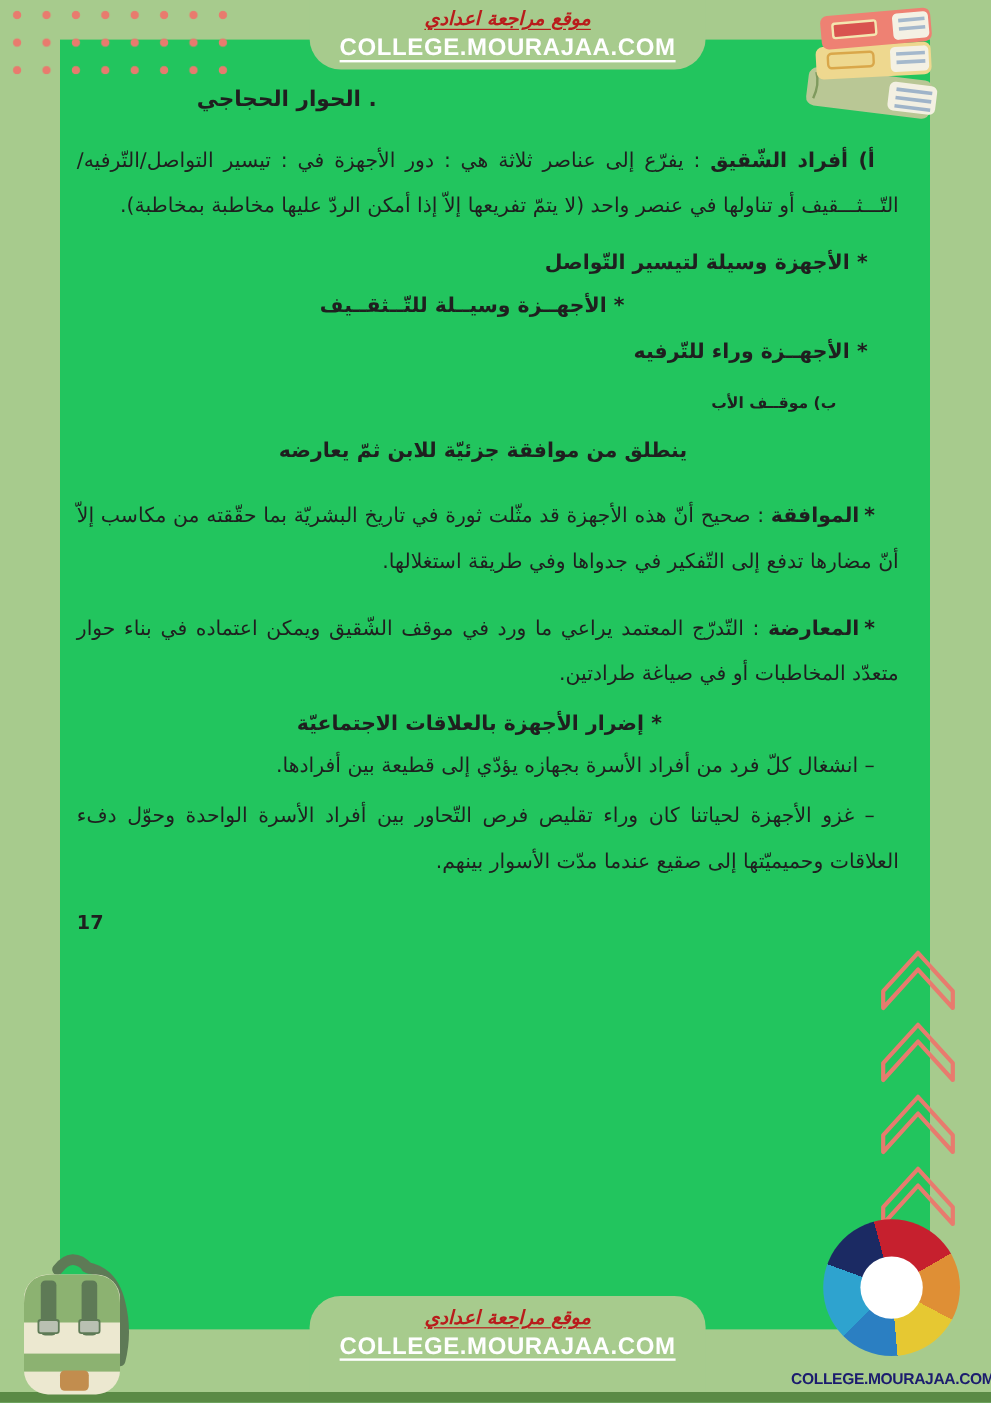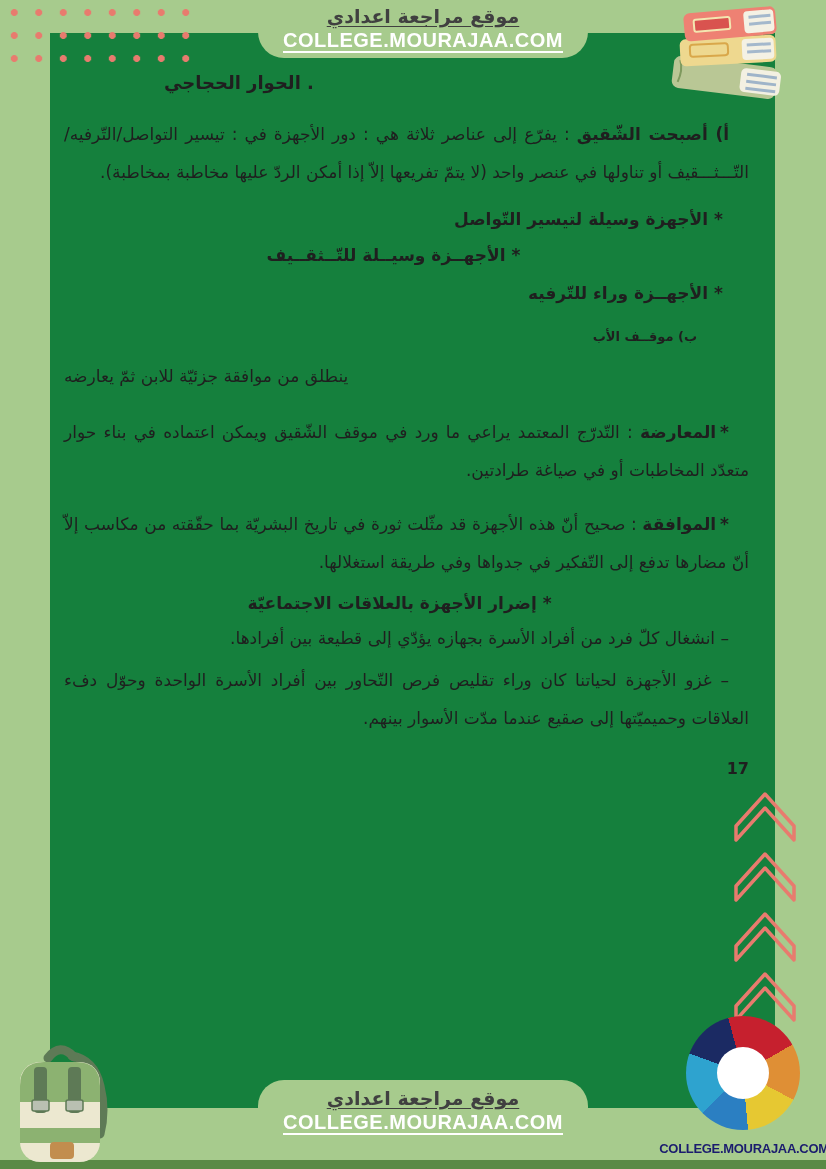--- a/index.html
+++ b/index.html
@@ -8,36 +8,36 @@
     position:relative;
     background:#a7cb8d;
     overflow:hidden;
     font-family:"DejaVu Sans", sans-serif;
     color:#1f1f1f;
   }
 
   
   .paper {
     position:absolute; left:50px; top:33px; width:725px; height:1075px;
-    background:#15803d;
+    background:#22c55e;
     direction:rtl;
     padding:0 26px 0 14px;
   }
 
   
   .banner-top {
     position:absolute; left:258px; top:0; width:330px; height:58px;
     background:#a7cb8d;
     border-radius:0 0 26px 26px;
     text-align:center; z-index:5;
     padding-top:5px;
   }
   .banner-ar {
-    color:#404040; font-weight:bold; font-size:19px; line-height:22px;
-    direction:rtl; text-decoration:underline; text-underline-offset:3px;
+    color:#b91c1c; font-weight:bold; font-size:16px; line-height:22px;
+    direction:rtl; text-decoration:underline; text-underline-offset:3px;font-style:italic;
   }
   .banner-en {
     color:#ffffff; font-weight:bold; font-size:20px; line-height:26px;
     font-family:"Liberation Sans", sans-serif;
     text-decoration:underline; text-underline-offset:4px; letter-spacing:0.5px;
   }
 
   
   .footer-band {
     position:absolute; left:0; top:1108px; width:826px; height:52px;
@@ -101,63 +101,63 @@
   .h1 { margin-top:16px; }
   .p1 { margin-top:6px; }
   .h2 { margin-top:12px;text-align:center; }
   .p2 { margin-top:8px; }
   .h3 { margin-top:14px; }
   .p3 { margin-top:8px; }
   .b-head {
     margin-top:20px; font-weight:bold; font-size:13px; line-height:24px;
     padding-right:52px; text-align:right;
   }
-  .b-intro { margin-top:8px; font-size:17px; line-height:38px; text-align:left; padding-right:8px; }
+  .b-intro { margin-top:8px; font-size:17px; line-height:38px; text-align:center; padding-right:8px;font-weight:bold; }
   .pos-agree { margin-top:16px; }
   .pos-oppose { margin-top:18px; }
   .pos .bullet { font-weight:bold; margin-left:4px; }
   .harm-head { margin-top:10px; padding-right:14px;text-align:center; }
   .harm-p { margin-top:4px; }
   .page-num {
-    margin-top:22px; text-align:right; font-size:16px; font-weight:bold;
+    margin-top:22px; text-align:left; font-size:16px; font-weight:bold;
     direction:ltr; font-family:"DejaVu Sans", sans-serif;
   }
 </style>
 </head>
 <body>
 
 <div class="paper">
 
   <div class="doc-title">. الحوار الحجاجي</div>
 
   <div class="para intro-para">
-    <span class="lead">أ) أصبحت الشّقيق</span><span> : يفرّع إلى عناصر ثلاثة هي : دور الأجهزة في : تيسير التواصل/التّرفيه/ التّـــثـــقيف أو تناولها في عنصر واحد (لا يتمّ تفريعها إلاّ إذا أمكن الردّ عليها مخاطبة بمخاطبة).</span>
+    <span class="lead">أ) أفراد الشّقيق</span><span> : يفرّع إلى عناصر ثلاثة هي : دور الأجهزة في : تيسير التواصل/التّرفيه/ التّـــثـــقيف أو تناولها في عنصر واحد (لا يتمّ تفريعها إلاّ إذا أمكن الردّ عليها مخاطبة بمخاطبة).</span>
   </div>
 
   <div class="sec-head h1">
     <span class="bullet">*</span><span>الأجهزة وسيلة لتيسير التّواصل</span>
   </div>
 
   <div class="sec-head h2">
     <span class="bullet">*</span><span>الأجهــزة وسيــلة للتّــثقــيف</span>
   </div>
 
   <div class="sec-head h3">
     <span class="bullet">*</span><span>الأجهــزة وراء للتّرفيه</span>
   </div>
 
   <div class="b-head">ب) موقــف الأب</div>
   <div class="b-intro">ينطلق من موافقة جزئيّة للابن ثمّ يعارضه</div>
 
+  <div class="para pos pos-agree">
+    <span class="bullet">*</span><span class="lead">الموافقة</span><span> : صحيح أنّ هذه الأجهزة قد مثّلت ثورة في تاريخ البشريّة بما حقّقته من مكاسب إلاّ أنّ مضارها تدفع إلى التّفكير في جدواها وفي طريقة استغلالها.</span>
+  </div>
+
   <div class="para pos pos-oppose">
     <span class="bullet">*</span><span class="lead">المعارضة</span><span> : التّدرّج المعتمد يراعي ما ورد في موقف الشّقيق ويمكن اعتماده في بناء حوار متعدّد المخاطبات أو في صياغة طرادتين.</span>
-  </div>
-
-  <div class="para pos pos-agree">
-    <span class="bullet">*</span><span class="lead">الموافقة</span><span> : صحيح أنّ هذه الأجهزة قد مثّلت ثورة في تاريخ البشريّة بما حقّقته من مكاسب إلاّ أنّ مضارها تدفع إلى التّفكير في جدواها وفي طريقة استغلالها.</span>
   </div>
 
   <div class="sec-head harm-head">
     <span class="bullet">*</span><span>إضرار الأجهزة بالعلاقات الاجتماعيّة</span>
   </div>
   <div class="para harm-p">– انشغال كلّ فرد من أفراد الأسرة بجهازه يؤدّي إلى قطيعة بين أفرادها.</div>
   <div class="para harm-p">– غزو الأجهزة لحياتنا كان وراء تقليص فرص التّحاور بين أفراد الأسرة الواحدة وحوّل دفء العلاقات وحميميّتها إلى صقيع عندما مدّت الأسوار بينهم.</div>
 
   <div class="page-num">17</div>
 </div>

